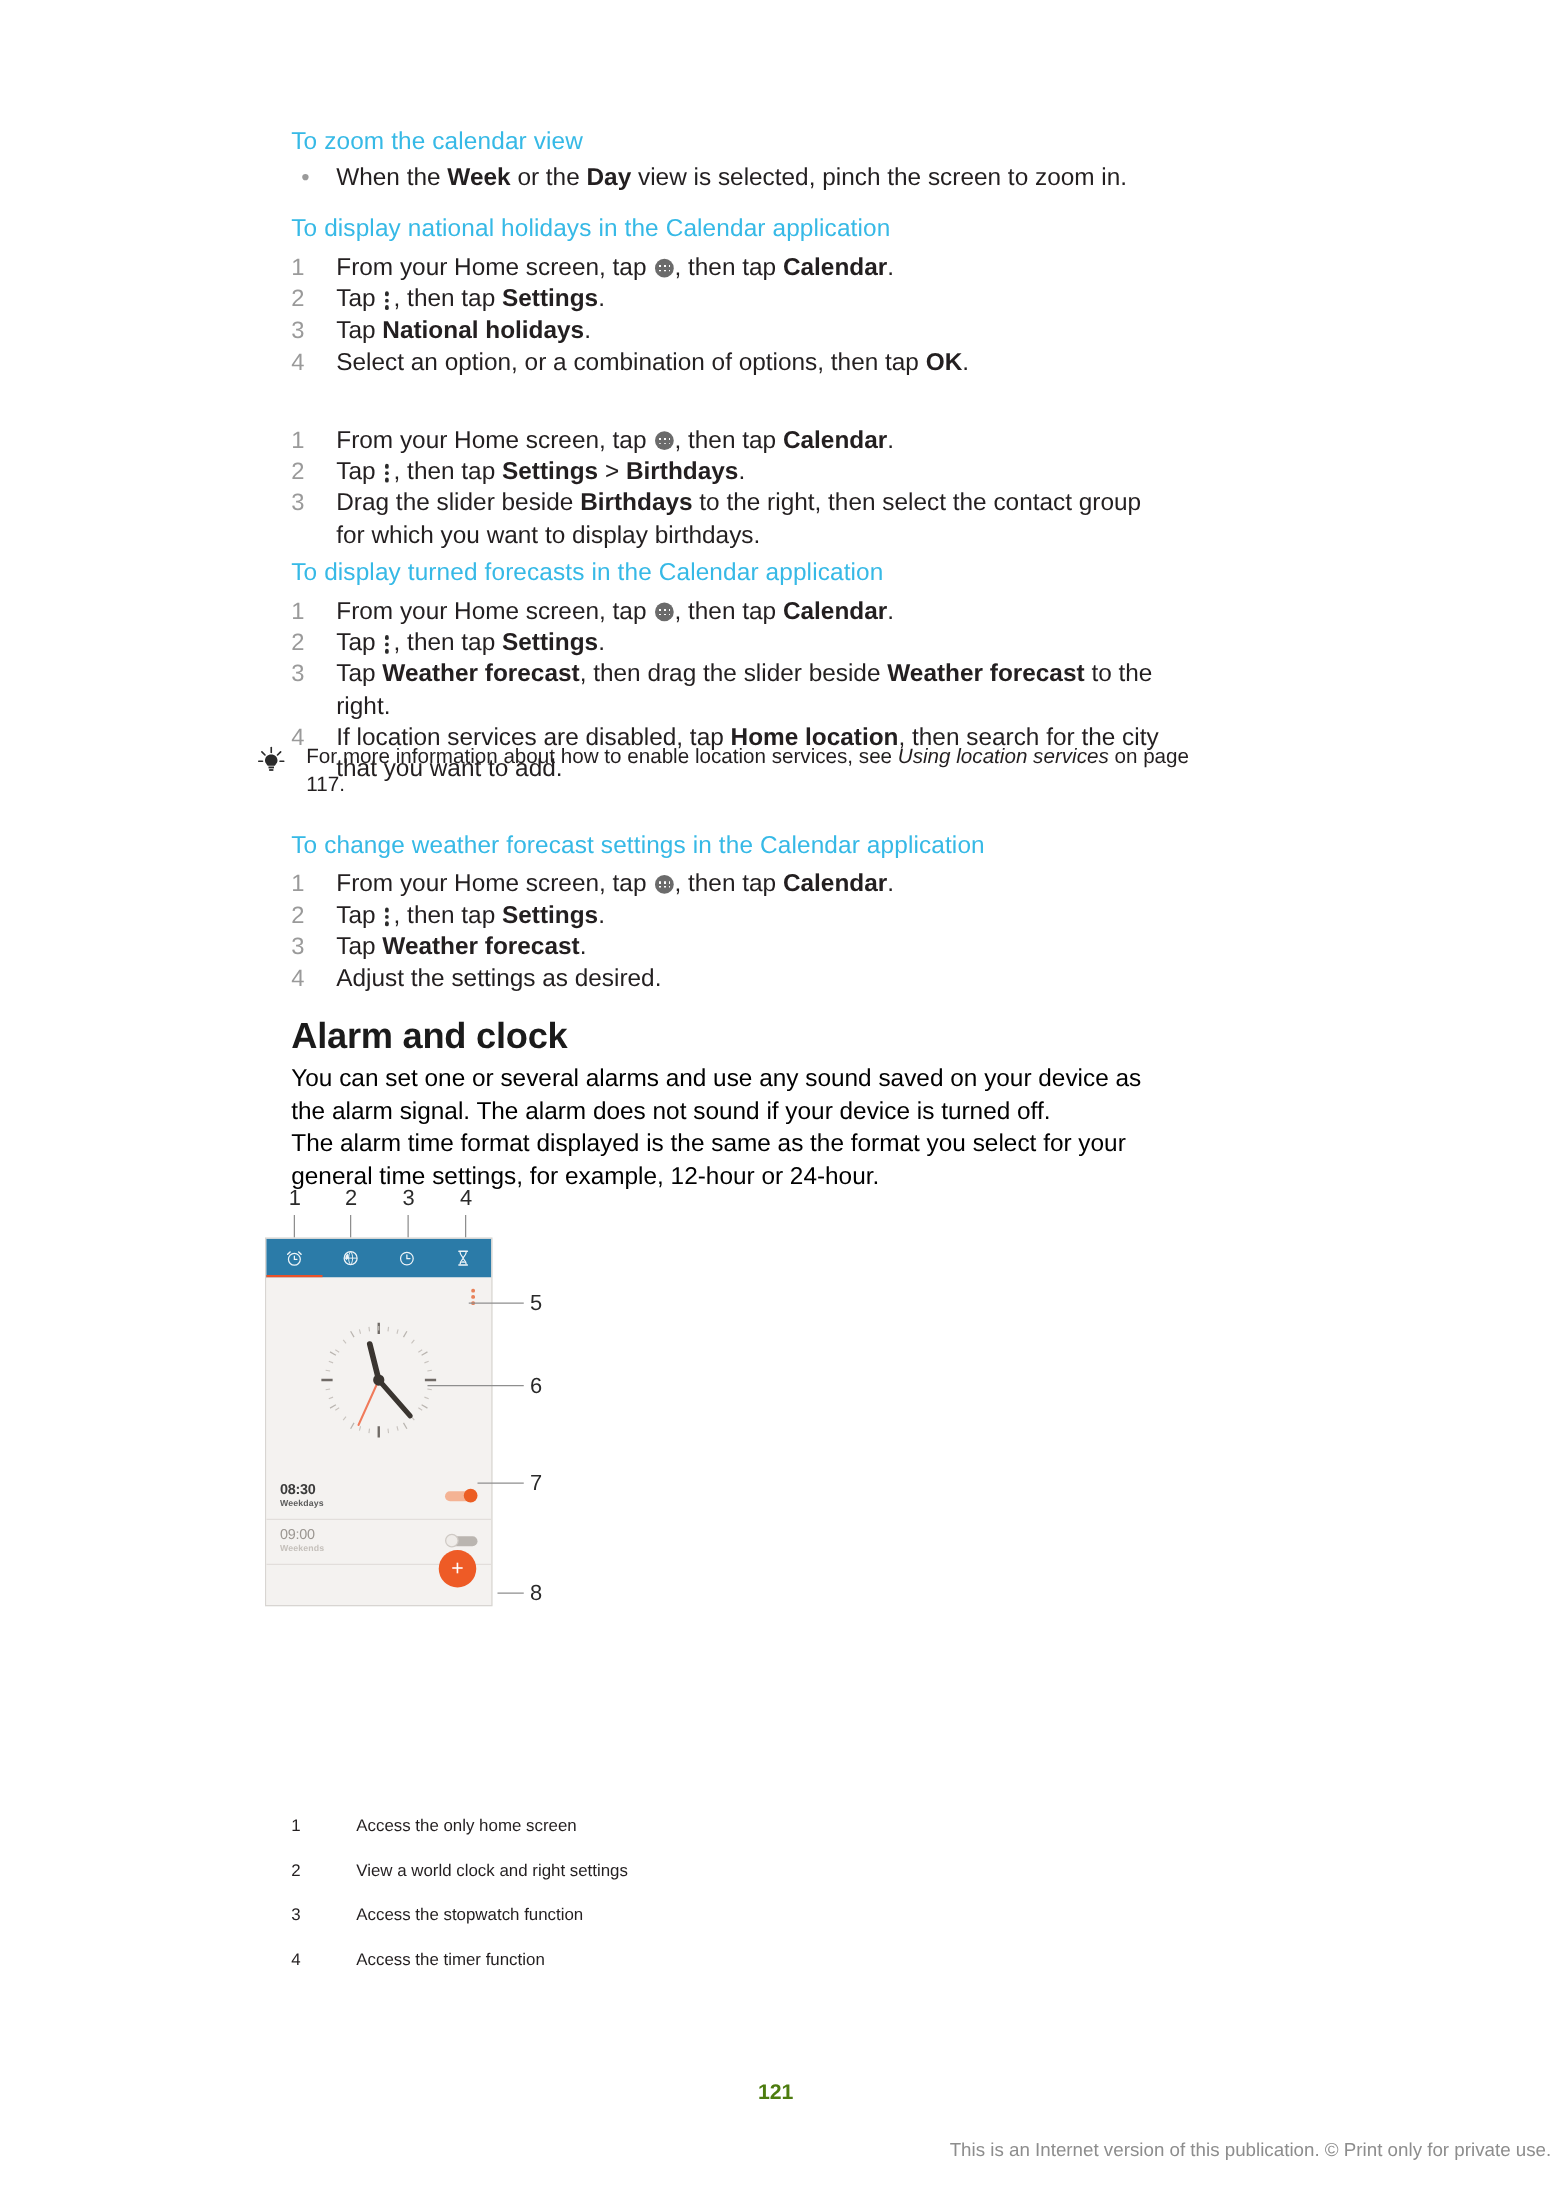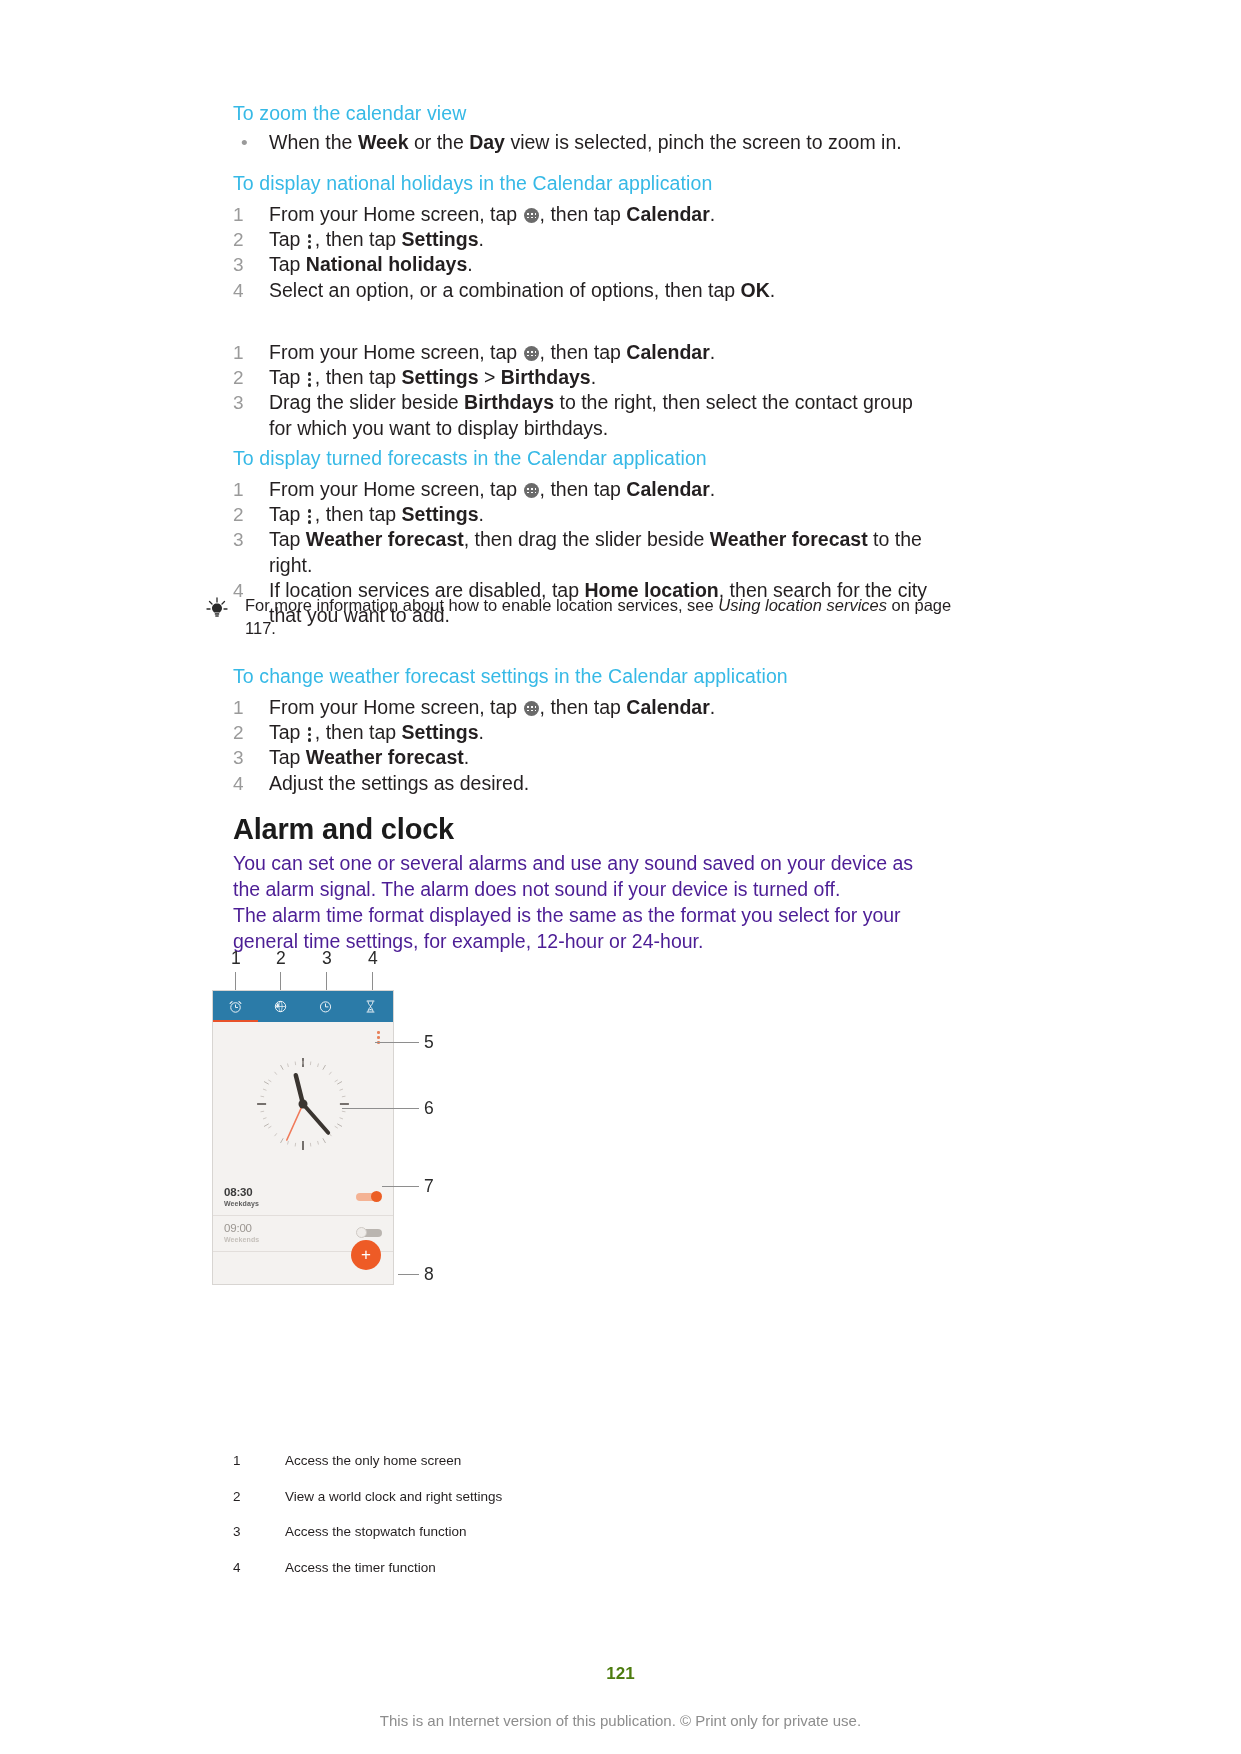--- a/index.html
+++ b/index.html
@@ -41,21 +41,21 @@
     line-height: 34px;
     font-weight: 700;
     margin: 0;
     letter-spacing: -0.2px;
     color: #1b1b1b;
   }
   p.body {
     font-size: 19.5px;
     line-height: 25.5px;
     margin: 0;
-    color: #4c1d95;
+    color: #000000;
   }
   
   ol.steps, ul.steps {
     list-style: none;
     margin: 0;
     padding: 0;
   }
   ol.steps > li, ul.steps > li {
     position: relative;
     font-size: 19.5px;
@@ -316,21 +316,21 @@
     top: 1664px;
     text-align: center;
     color: #4d7c0f;
     font-size: 17px;
     font-weight: 700;
   }
   .footer-note {
     position: absolute;
     left: 0; right: 0;
     top: 1712px;
-    text-align: center;
+    text-align: right;
     color: #8d8d8d;
     font-size: 15px;
   }
 </style>
 </head>
 <body>
 
 <div class="page">
 
   <div class="col" style="top:100px;">

